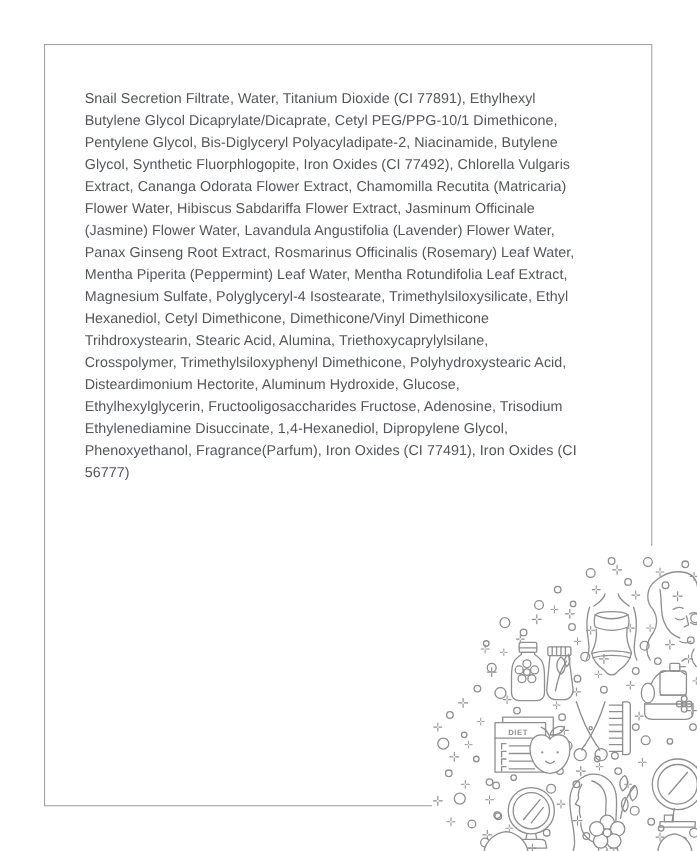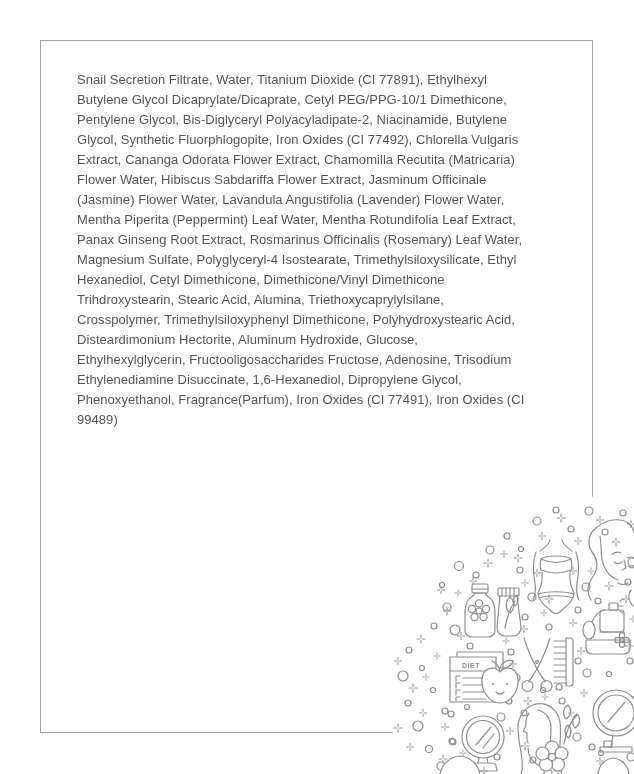--- a/index.html
+++ b/index.html
@@ -14,21 +14,21 @@
     position:absolute;
     left:40px; top:40px;
     width:553px; height:693px;
     border:1px solid #a3a3a3;
     box-sizing:border-box;
     background:#ffffff;
     z-index:1;
   }
   .ingredients {
     position:absolute;
-    left:77px; top:70px;
+    left:77px; top:80px;
     width:505px;
     font-size:13px;
     line-height:20px;
     letter-spacing:0.05px;
     color:#54565c;
     z-index:2;
   }
   .ing-line { white-space:pre; }
   .illustration {
     position:absolute;
@@ -44,31 +44,31 @@
 <div class="frame"></div>
 
 <div class="ingredients">
   <div class="ing-line">Snail Secretion Filtrate, Water, Titanium Dioxide (CI 77891), Ethylhexyl</div>
   <div class="ing-line">Butylene Glycol Dicaprylate/Dicaprate, Cetyl PEG/PPG-10/1 Dimethicone,</div>
   <div class="ing-line">Pentylene Glycol, Bis-Diglyceryl Polyacyladipate-2, Niacinamide, Butylene</div>
   <div class="ing-line">Glycol, Synthetic Fluorphlogopite, Iron Oxides (CI 77492), Chlorella Vulgaris</div>
   <div class="ing-line">Extract, Cananga Odorata Flower Extract, Chamomilla Recutita (Matricaria)</div>
   <div class="ing-line">Flower Water, Hibiscus Sabdariffa Flower Extract, Jasminum Officinale</div>
   <div class="ing-line">(Jasmine) Flower Water, Lavandula Angustifolia (Lavender) Flower Water,</div>
+  <div class="ing-line">Panax Ginseng Root Extract, Rosmarinus Officinalis (Rosemary) Leaf Water,</div>
   <div class="ing-line">Mentha Piperita (Peppermint) Leaf Water, Mentha Rotundifolia Leaf Extract,</div>
-  <div class="ing-line">Panax Ginseng Root Extract, Rosmarinus Officinalis (Rosemary) Leaf Water,</div>
   <div class="ing-line">Magnesium Sulfate, Polyglyceryl-4 Isostearate, Trimethylsiloxysilicate, Ethyl</div>
   <div class="ing-line">Hexanediol, Cetyl Dimethicone, Dimethicone/Vinyl Dimethicone</div>
   <div class="ing-line">Trihdroxystearin, Stearic Acid, Alumina, Triethoxycaprylylsilane,</div>
   <div class="ing-line">Crosspolymer, Trimethylsiloxyphenyl Dimethicone, Polyhydroxystearic Acid,</div>
   <div class="ing-line">Disteardimonium Hectorite, Aluminum Hydroxide, Glucose,</div>
   <div class="ing-line">Ethylhexylglycerin, Fructooligosaccharides Fructose, Adenosine, Trisodium</div>
-  <div class="ing-line">Ethylenediamine Disuccinate, 1,6-Hexanediol, Dipropylene Glycol,</div>
+  <div class="ing-line">Ethylenediamine Disuccinate, 1,4-Hexanediol, Dipropylene Glycol,</div>
   <div class="ing-line">Phenoxyethanol, Fragrance(Parfum), Iron Oxides (CI 77491), Iron Oxides (CI</div>
-  <div class="ing-line">99489)</div>
+  <div class="ing-line">56777)</div>
 </div>
 
 <div class="illustration">
 <svg width="254" height="284" viewBox="380 490 254 284" xmlns="http://www.w3.org/2000/svg" fill="none" stroke="#8f8f8f" stroke-width="1.2" stroke-linecap="round" stroke-linejoin="round">
   <defs>
     <g id="spk">
       <path d="M0,-4.5 L0,-1.3 M0,1.3 L0,4.5 M-4.5,0 L-1.3,0 M1.3,0 L4.5,0"></path>
     </g>
   </defs>
 

